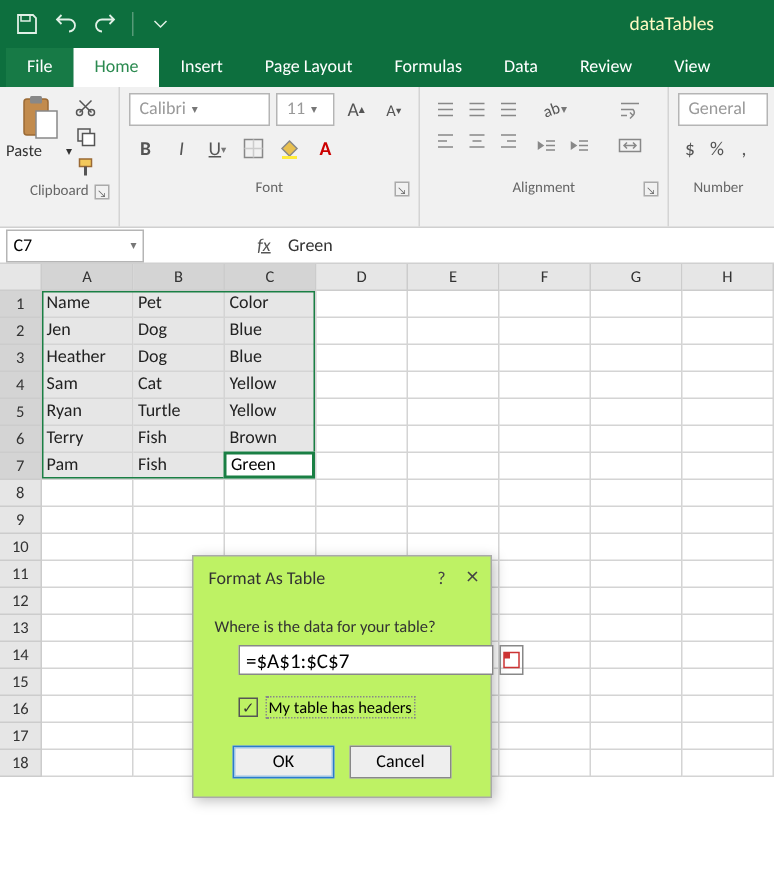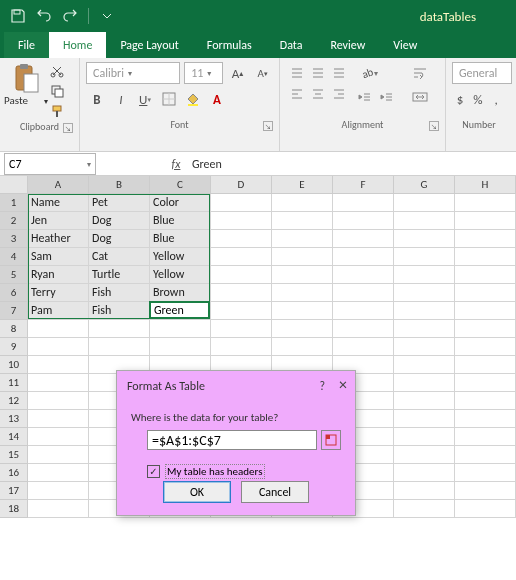--- a/index.html
+++ b/index.html
@@ -39,33 +39,33 @@
 .rowhead-corner { width:28px; height:18px; background:#e6e6e6; border-right:1px solid #ccc; border-bottom:1px solid #ccc; }
 .col-hdr { width:61px; height:18px; background:#e6e6e6; border-right:1px solid #ccc; border-bottom:1px solid #ccc; text-align:center; font-size:11px; color:#333; line-height:18px; }
 .col-hdr.sel { background:#d4d4d4; }
 .row { display:flex; height:18px; }
 .rowhead { width:28px; background:#e6e6e6; border-right:1px solid #ccc; border-bottom:1px solid #ccc; text-align:center; font-size:11px; color:#333; line-height:18px; }
 .rowhead.sel { background:#d4d4d4; }
 .cell { width:61px; height:18px; border-right:1px solid #d4d4d4; border-bottom:1px solid #d4d4d4; padding-left:3px; font-size:12px; color:#222; line-height:17px; white-space:nowrap; overflow:hidden; }
 .cell.selrange { background:#e6e6e6; }
 .marquee { position:absolute; border:1px solid #1a7f44; pointer-events:none; }
 .active-outline { position:absolute; border:2px solid #1a7f44; pointer-events:none; background:#fff; }
-.dialog { position:absolute; left:116px; top:370px; width:240px; background:#f0abfc; border:1px solid #aaa; box-shadow:2px 2px 8px rgba(0,0,0,.25); font-size:12px; }
+.dialog { position:absolute; left:128px; top:370px; width:200px; background:#bef264; border:1px solid #aaa; box-shadow:2px 2px 8px rgba(0,0,0,.25); font-size:12px; }
 .dlg-title { height:30px; display:flex; align-items:center; justify-content:space-between; padding:0 8px 0 10px; }
 .dlg-ttl-txt { font-size:12px; color:#333; }
 .dlg-ctrls { display:flex; gap:14px; color:#444; }
 .dlg-body { padding:4px 14px 12px; }
 .dlg-prompt { font-size:11px; color:#333; margin-bottom:6px; margin-top:6px; }
 .dlg-input { display:flex; align-items:center; gap:4px; margin-left:16px; }
 .dlg-text { flex:1; height:20px; border:1px solid #888; padding:0 4px; font-size:14px; }
 .range-pick { width:20px; height:20px; border:1px solid #888; display:flex; align-items:center; justify-content:center; }
 .chk-row { display:flex; align-items:center; gap:5px; margin-top:14px; margin-left:16px; }
 .chk { width:13px; height:13px; border:1px solid #555; display:flex; align-items:center; justify-content:center; font-size:10px; color:#333; }
 .chk-label { border:1px dotted #888; padding:0 1px; font-size:11px; }
-.dlg-btns { display:flex; gap:10px; justify-content:center; margin-top:2px; }
+.dlg-btns { display:flex; gap:10px; justify-content:center; margin-top:18px; }
 .dbtn { width:68px; height:22px; border:1px solid #888; background:#eee; font-size:12px; display:flex; align-items:center; justify-content:center; }
 .dbtn.primary { border:1px solid #2b7cc9; box-shadow:0 0 0 1px #9dc3e6 inset; }
 svg{display:block}
 </style>
 </head>
 <body>
 
 <div class="titlebar">
   <div class="qat">
     <div class="qat-btn">
@@ -90,20 +90,21 @@
           <path d="M1 3l4 4 4-4" stroke="#e0f0e6" fill="none"></path>
         </svg>
       </div>
   </div>
   <div class="doc-title">dataTables</div>
 </div>
 
 <div class="tabs">
   <div class="tab file">File</div>
   <div class="tab active">Home</div>
+  <div class="tab">Insert</div>
   <div class="tab">Page Layout</div>
   <div class="tab">Formulas</div>
   <div class="tab">Data</div>
   <div class="tab">Review</div>
   <div class="tab">View</div>
 </div>
 
 <div class="ribbon">
   <div class="grp" style="width:80px">
     <div class="clip-row">

